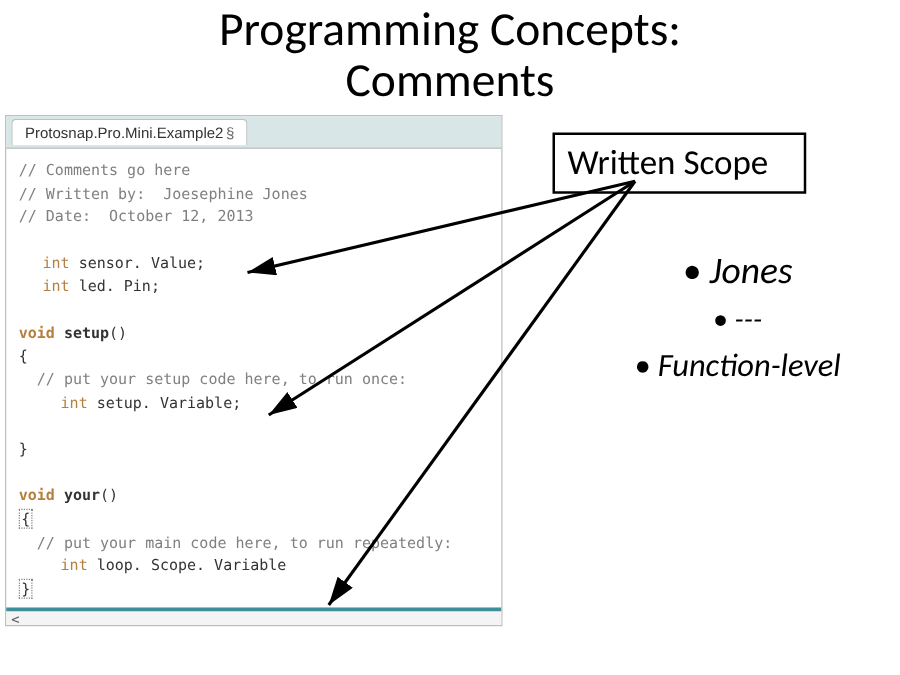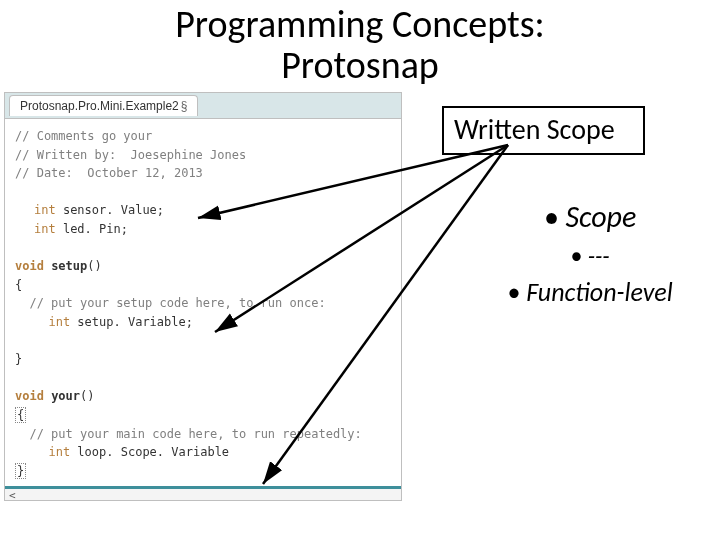--- a/index.html
+++ b/index.html
@@ -98,31 +98,31 @@
     position: absolute;
     left: 0; top: 0;
     pointer-events: none;
   }
 </style>
 </head>
 <body>
 
 <div class="slide-title">
   <span>Programming Concepts:</span><br>
-  <span>Protosnap</span>
+  <span>Comments</span>
 </div>
 
 <div class="content">
   <div class="code-panel">
     <div class="tabbar">
       <span class="tab">
         <span>Protosnap.Pro.Mini.Example2</span><span class="section">§</span>
       </span>
     </div>
-    <div class="code-body"><span class="comment">// Comments go your</span>
+    <div class="code-body"><span class="comment">// Comments go here</span>
 <span class="comment">// Written by:  Joesephine Jones</span>
 <span class="comment">// Date:  October 12, 2013</span>
 
 <span class="type">int</span><span> sensor. Value;</span>
 <span class="type">int</span><span> led. Pin;</span>
 
 <span class="kw">void</span><span class="fn"> setup</span><span>()</span>
 <span>{</span>
 <span class="comment">  // put your setup code here, to run once:</span>
   <span class="type">int</span><span> setup. Variable;</span>
@@ -138,21 +138,21 @@
       <span>&lt;</span>
     </div>
   </div>
 </div>
 
 <div class="scope-label">
   <span>Written Scope</span>
 </div>
 
 <div class="bullets">
-  <div class="b1">• Scope</div>
+  <div class="b1">• Jones</div>
   <div class="b2">• ---</div>
   <div class="b3">• Function-level</div>
 </div>
 
 <svg class="arrow-layer" width="720" height="540">
   <defs>
     <marker id="ah" markerWidth="10" markerHeight="10" refX="9" refY="3" orient="auto">
       <path d="M0,0 L9,3 L0,6 Z" fill="#000"></path>
     </marker>
   </defs>

